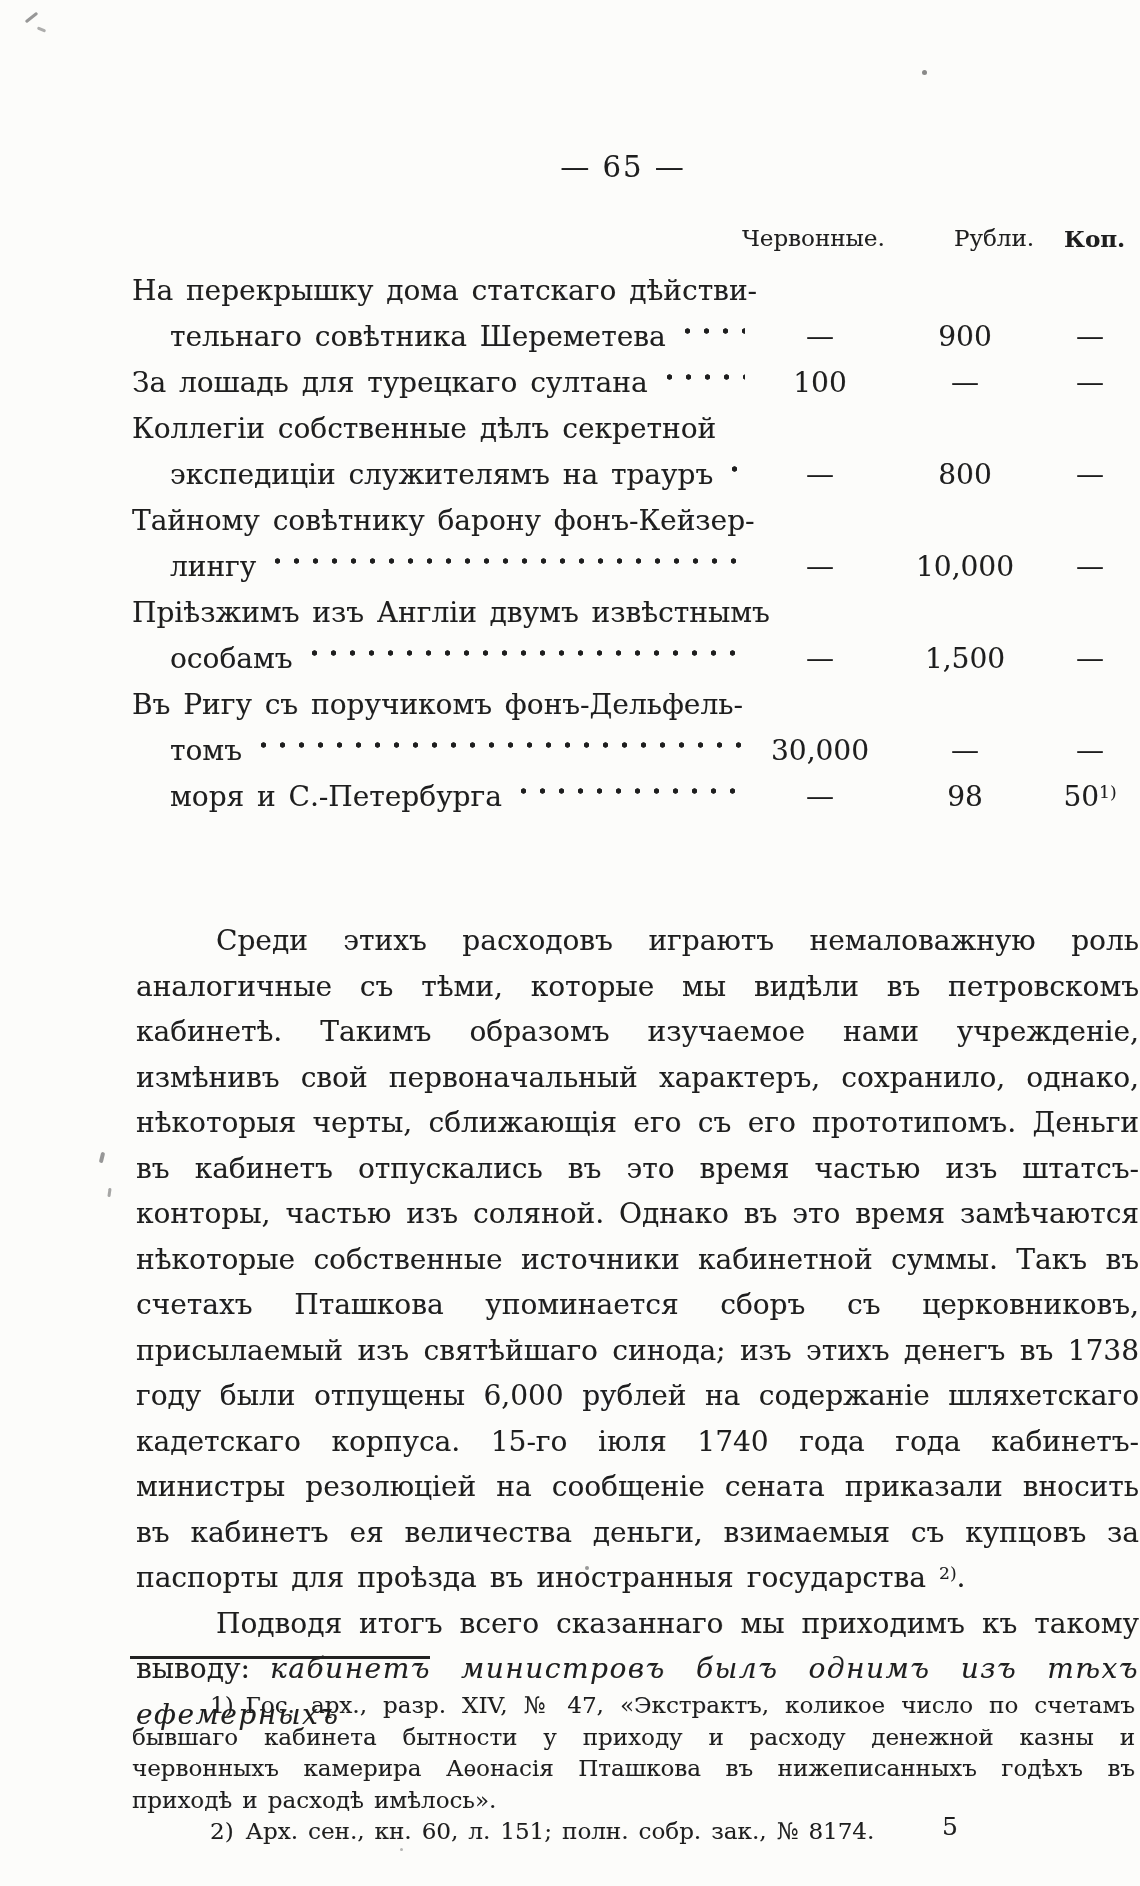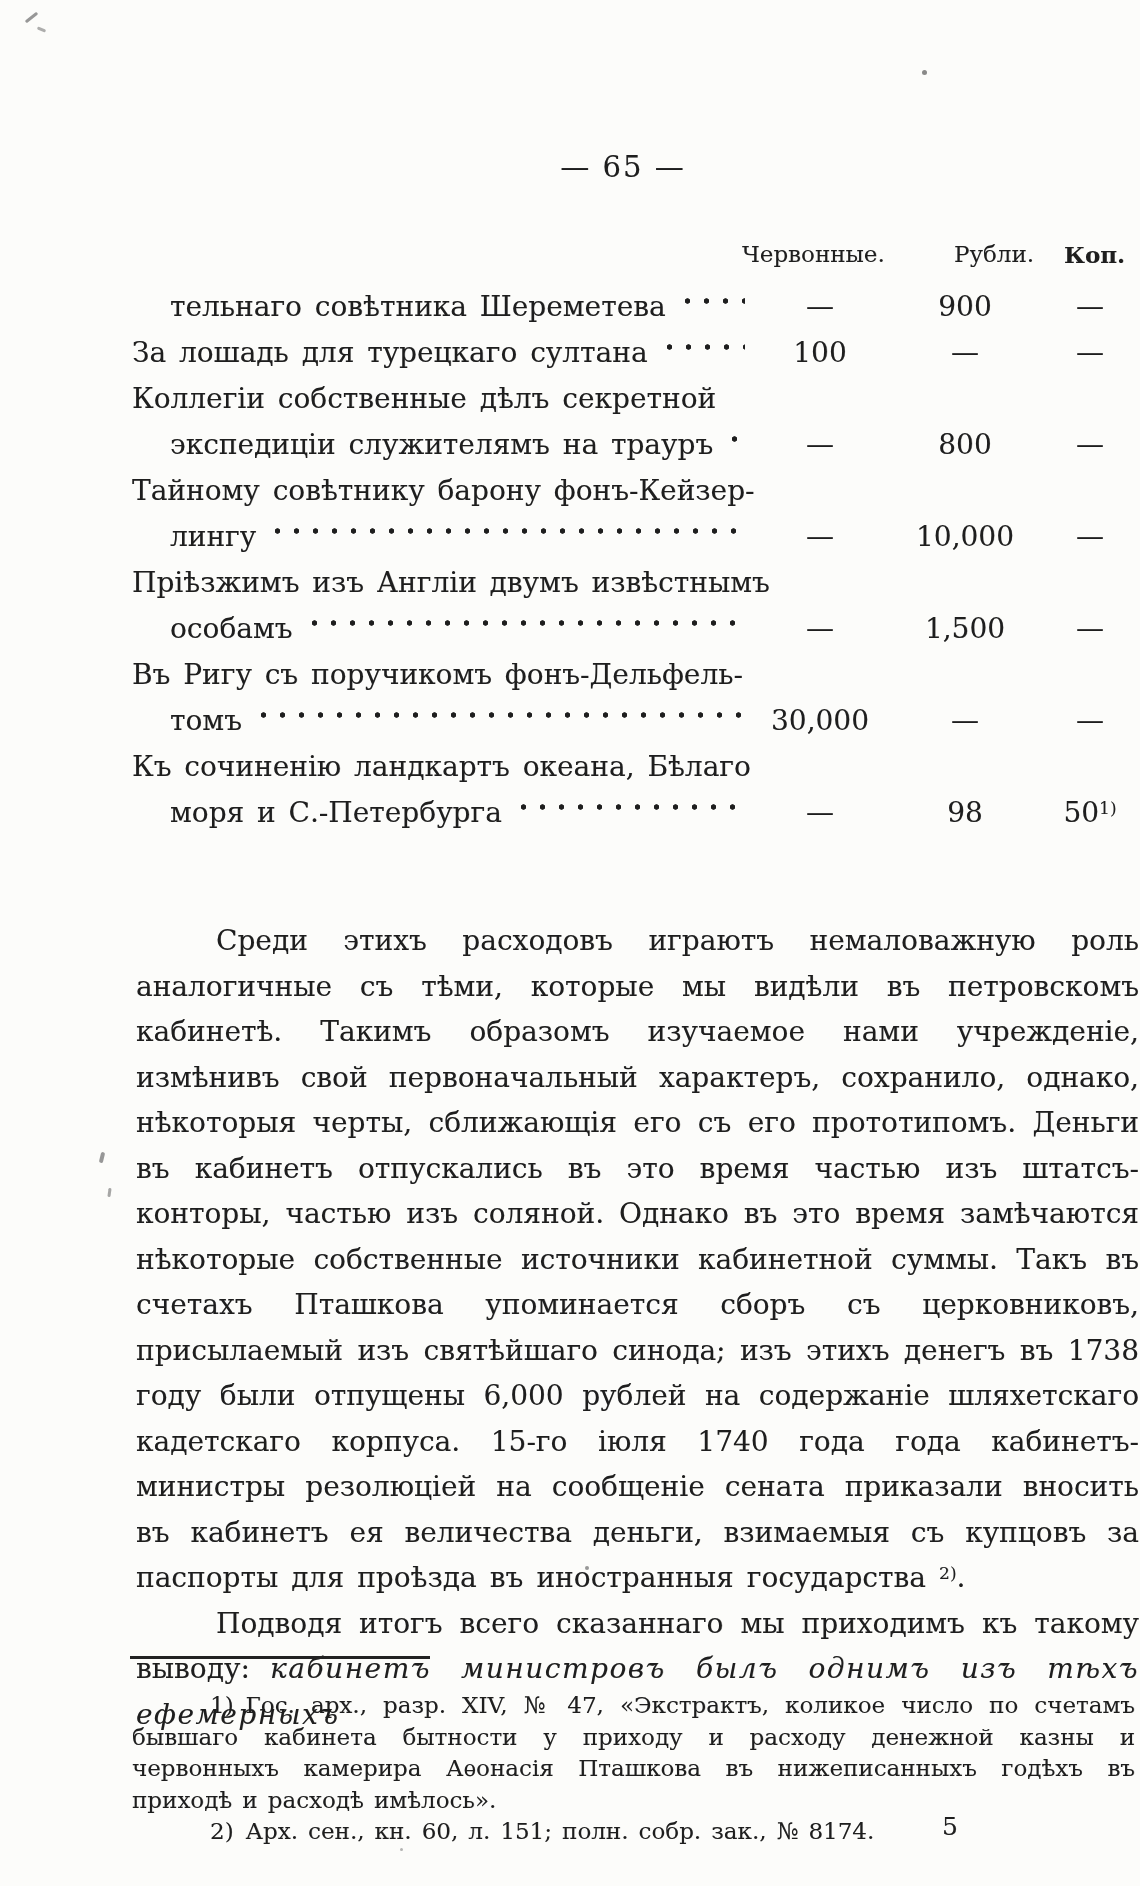--- a/index.html
+++ b/index.html
@@ -12,21 +12,21 @@
   .pageno{
     position:absolute;top:150px;left:623px;transform:translateX(-50%);
     font-size:29px;letter-spacing:2px;white-space:nowrap;
   }
   
   .xtable{position:absolute;left:132px;top:225px;width:1003px;}
   .xtable-title{
     text-align:right;font-size:28px;line-height:34px;height:34px;
     letter-spacing:0.5px;word-spacing:0.18em;white-space:nowrap;
   }
-  .xtable-colheads{position:relative;height:30px;margin-top:16px;font-size:23px;}
+  .xtable-colheads{position:relative;height:30px;font-size:23px;}
   .xtable-colheads span{position:absolute;top:0;white-space:nowrap;}
   .ch-0{left:610px;}
   .ch-1{left:822px;}
   .ch-2{left:932px;font-weight:bold;}
   .xtable-rows{margin-top:13px;}
   .trow-line{display:flex;align-items:baseline;height:46px;line-height:46px;font-size:28px;}
   .t-label{white-space:pre;word-spacing:0.14em;}
   .t-cont{padding-left:38px;}
   .t-dots{flex:1;margin:0 8px 0 10px;position:relative;min-width:20px;}
   .t-dots::before{
@@ -71,20 +71,23 @@
 <div class="pageno">— 65 —</div>
 
 <div class="xtable">
   <div class="xtable-colheads">
     <span class="ch-0">Червонные.</span>
     <span class="ch-1">Рубли.</span>
     <span class="ch-2">Коп.</span>
   </div>
   <div class="xtable-rows">
       <div class="trow">
+        <div class="trow-line">
+          <span class="t-label">На перекрышку дома статскаго дѣйстви-</span>
+        </div>
         <div class="trow-line">
           <span class="t-label t-cont">тельнаго совѣтника Шереметева</span>
           <span class="t-dots"></span>
           <span class="t-val c0">—</span>
           <span class="t-val c1">900</span>
           <span class="t-val c2">—</span>
         </div>
       </div>
       <div class="trow">
         <div class="trow-line">
@@ -138,23 +141,20 @@
         <div class="trow-line">
           <span class="t-label t-cont">томъ</span>
           <span class="t-dots"></span>
           <span class="t-val c0">30,000</span>
           <span class="t-val c1">—</span>
           <span class="t-val c2">—</span>
         </div>
       </div>
       <div class="trow">
         <div class="trow-line">
-          <span class="t-label">Къ сочиненію ландкартъ океана, Бѣлаго</span>
-        </div>
-        <div class="trow-line">
           <span class="t-label t-cont">моря и С.-Петербурга</span>
           <span class="t-dots"></span>
           <span class="t-val c0">—</span>
           <span class="t-val c1">98</span>
           <span class="t-val c2">50<sup class="ref">1)</sup></span>
         </div>
       </div>
     </div>
 </div>
 

